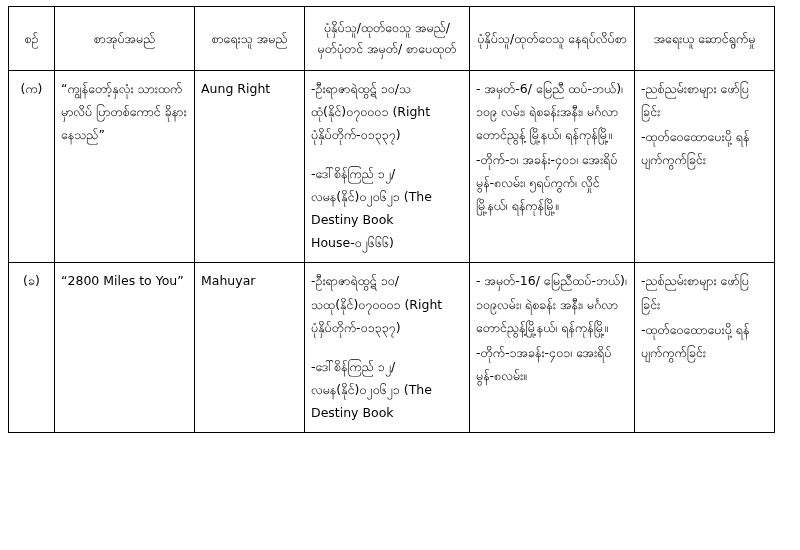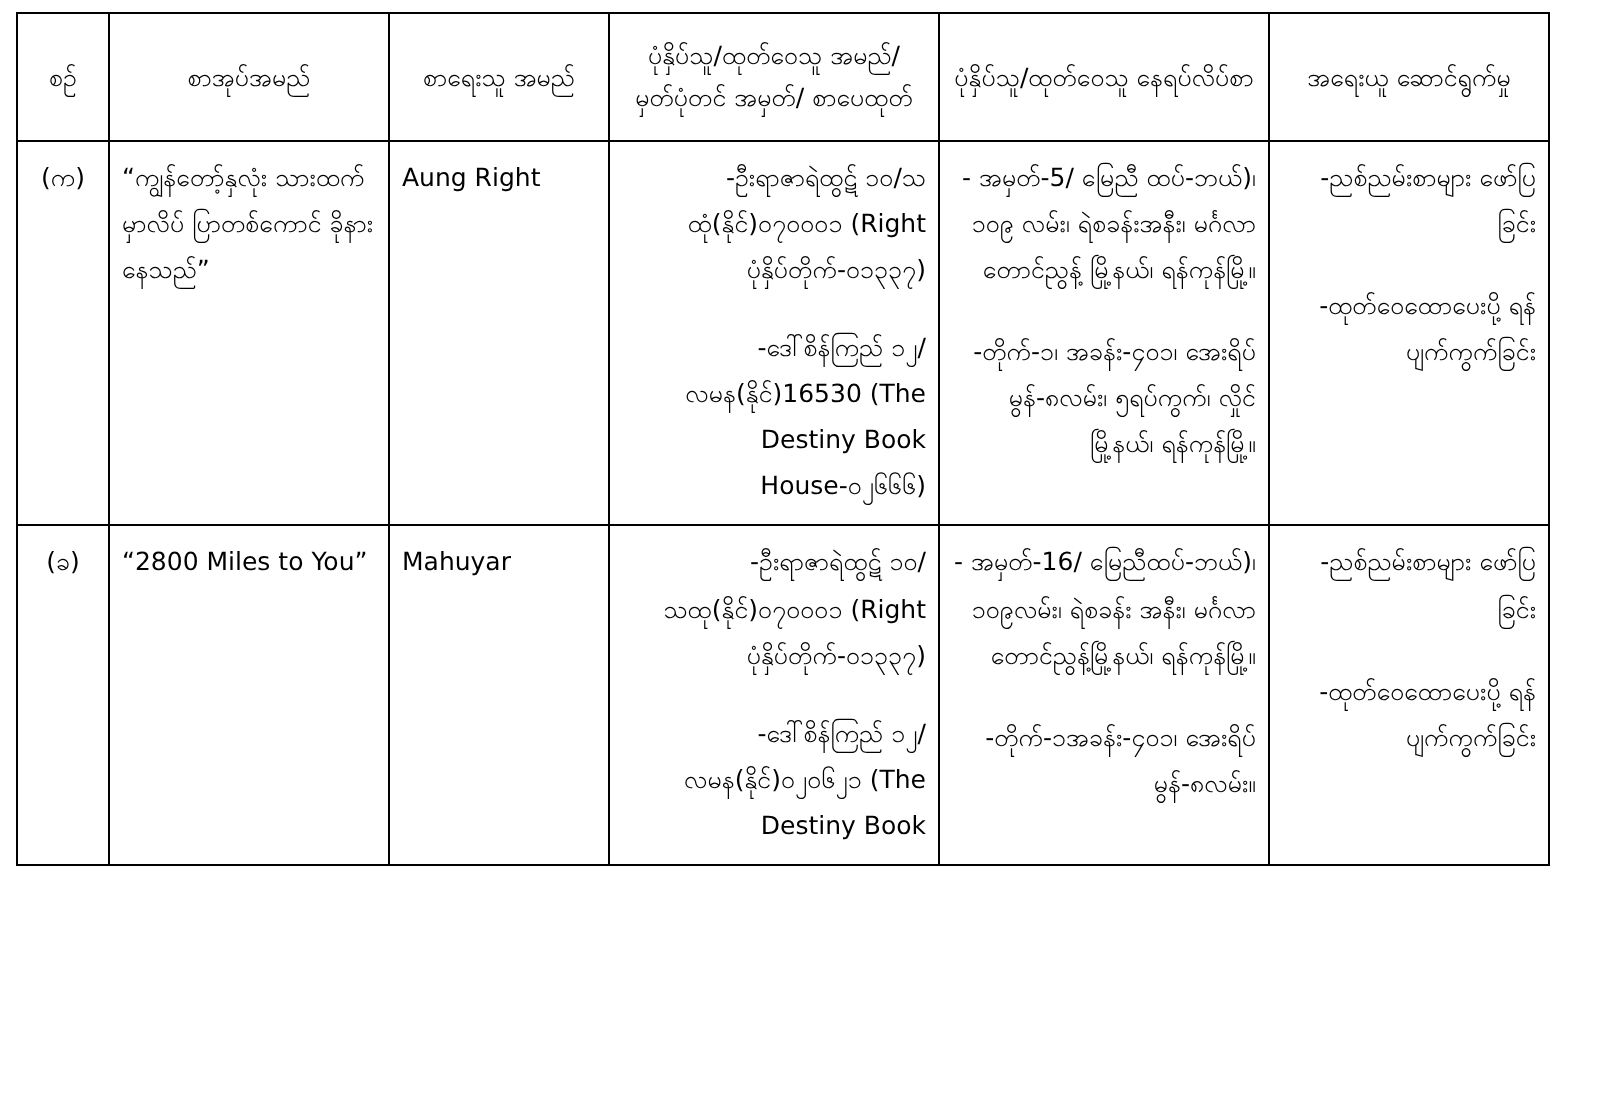--- a/index.html
+++ b/index.html
@@ -48,22 +48,22 @@
   .col-author{ width: 110px; }
   .col-pub   { width: 165px; }
   .col-print { width: 165px; }
   .col-act   { width: 140px; }
 
   td.c-no {
     text-align: center;
     vertical-align: top;
     padding-top: 8px;
   }
-  .blk { margin: 0 0 0 0; text-align: right; }
-  .blk + .blk { margin-top: 18px; }
+  .blk { margin: 0 0 0 0; }
+  .blk + .blk { margin-top: 2px; }
   .gap { height: 16px; }
 </style>
 </head>
 <body>
 
 <div class="page">
   <table class="doc-table">
     <colgroup>
       <col class="col-no">
       <col class="col-work">
@@ -83,24 +83,24 @@
       </tr>
     </thead>
     <tbody>
       <tr>
         <td class="c-no">(က)</td>
         <td>“ကျွန်တော့်နှလုံး သားထက်မှာလိပ် ပြာတစ်ကောင် ခိုနားနေသည်”</td>
         <td>Aung Right</td>
         <td>
           <div class="blk">-ဦးရာဇာရဲထွဋ် ၁၀/သထုံ(နိုင်)၀၇၀၀၀၁ (Right ပုံနှိပ်တိုက်-၀၁၃၃၇)</div>
           <div class="gap"></div>
-          <div class="blk">-ဒေါ်စိန်ကြည် ၁၂/လမန(နိုင်)16530 (The Destiny Book House-၀၂၆၆၆)</div>
+          <div class="blk">-ဒေါ်စိန်ကြည် ၁၂/လမန(နိုင်)၀၂၀၆၂၁ (The Destiny Book House-၀၂၆၆၆)</div>
         </td>
         <td>
-          <div class="blk">- အမှတ်-5/ မြေညီ ထပ်-ဘယ်)၊ ၁၀၉ လမ်း၊ ရဲစခန်းအနီး၊ မင်္ဂလာတောင်ညွန့် မြို့နယ်၊ ရန်ကုန်မြို့။</div>
+          <div class="blk">- အမှတ်-6/ မြေညီ ထပ်-ဘယ်)၊ ၁၀၉ လမ်း၊ ရဲစခန်းအနီး၊ မင်္ဂလာတောင်ညွန့် မြို့နယ်၊ ရန်ကုန်မြို့။</div>
           <div class="blk">-တိုက်-၁၊ အခန်း-၄၀၁၊ အေးရိပ်မွန်-၈လမ်း၊ ၅ရပ်ကွက်၊ လှိုင်မြို့နယ်၊ ရန်ကုန်မြို့။</div>
         </td>
         <td>
           <div class="blk">-ညစ်ညမ်းစာများ ဖော်ပြခြင်း</div>
           <div class="blk">-ထုတ်ဝေထောပေးပို့ ရန်ပျက်ကွက်ခြင်း</div>
         </td>
       </tr>
       <tr>
         <td class="c-no">(ခ)</td>
         <td>“2800 Miles to You”</td>

